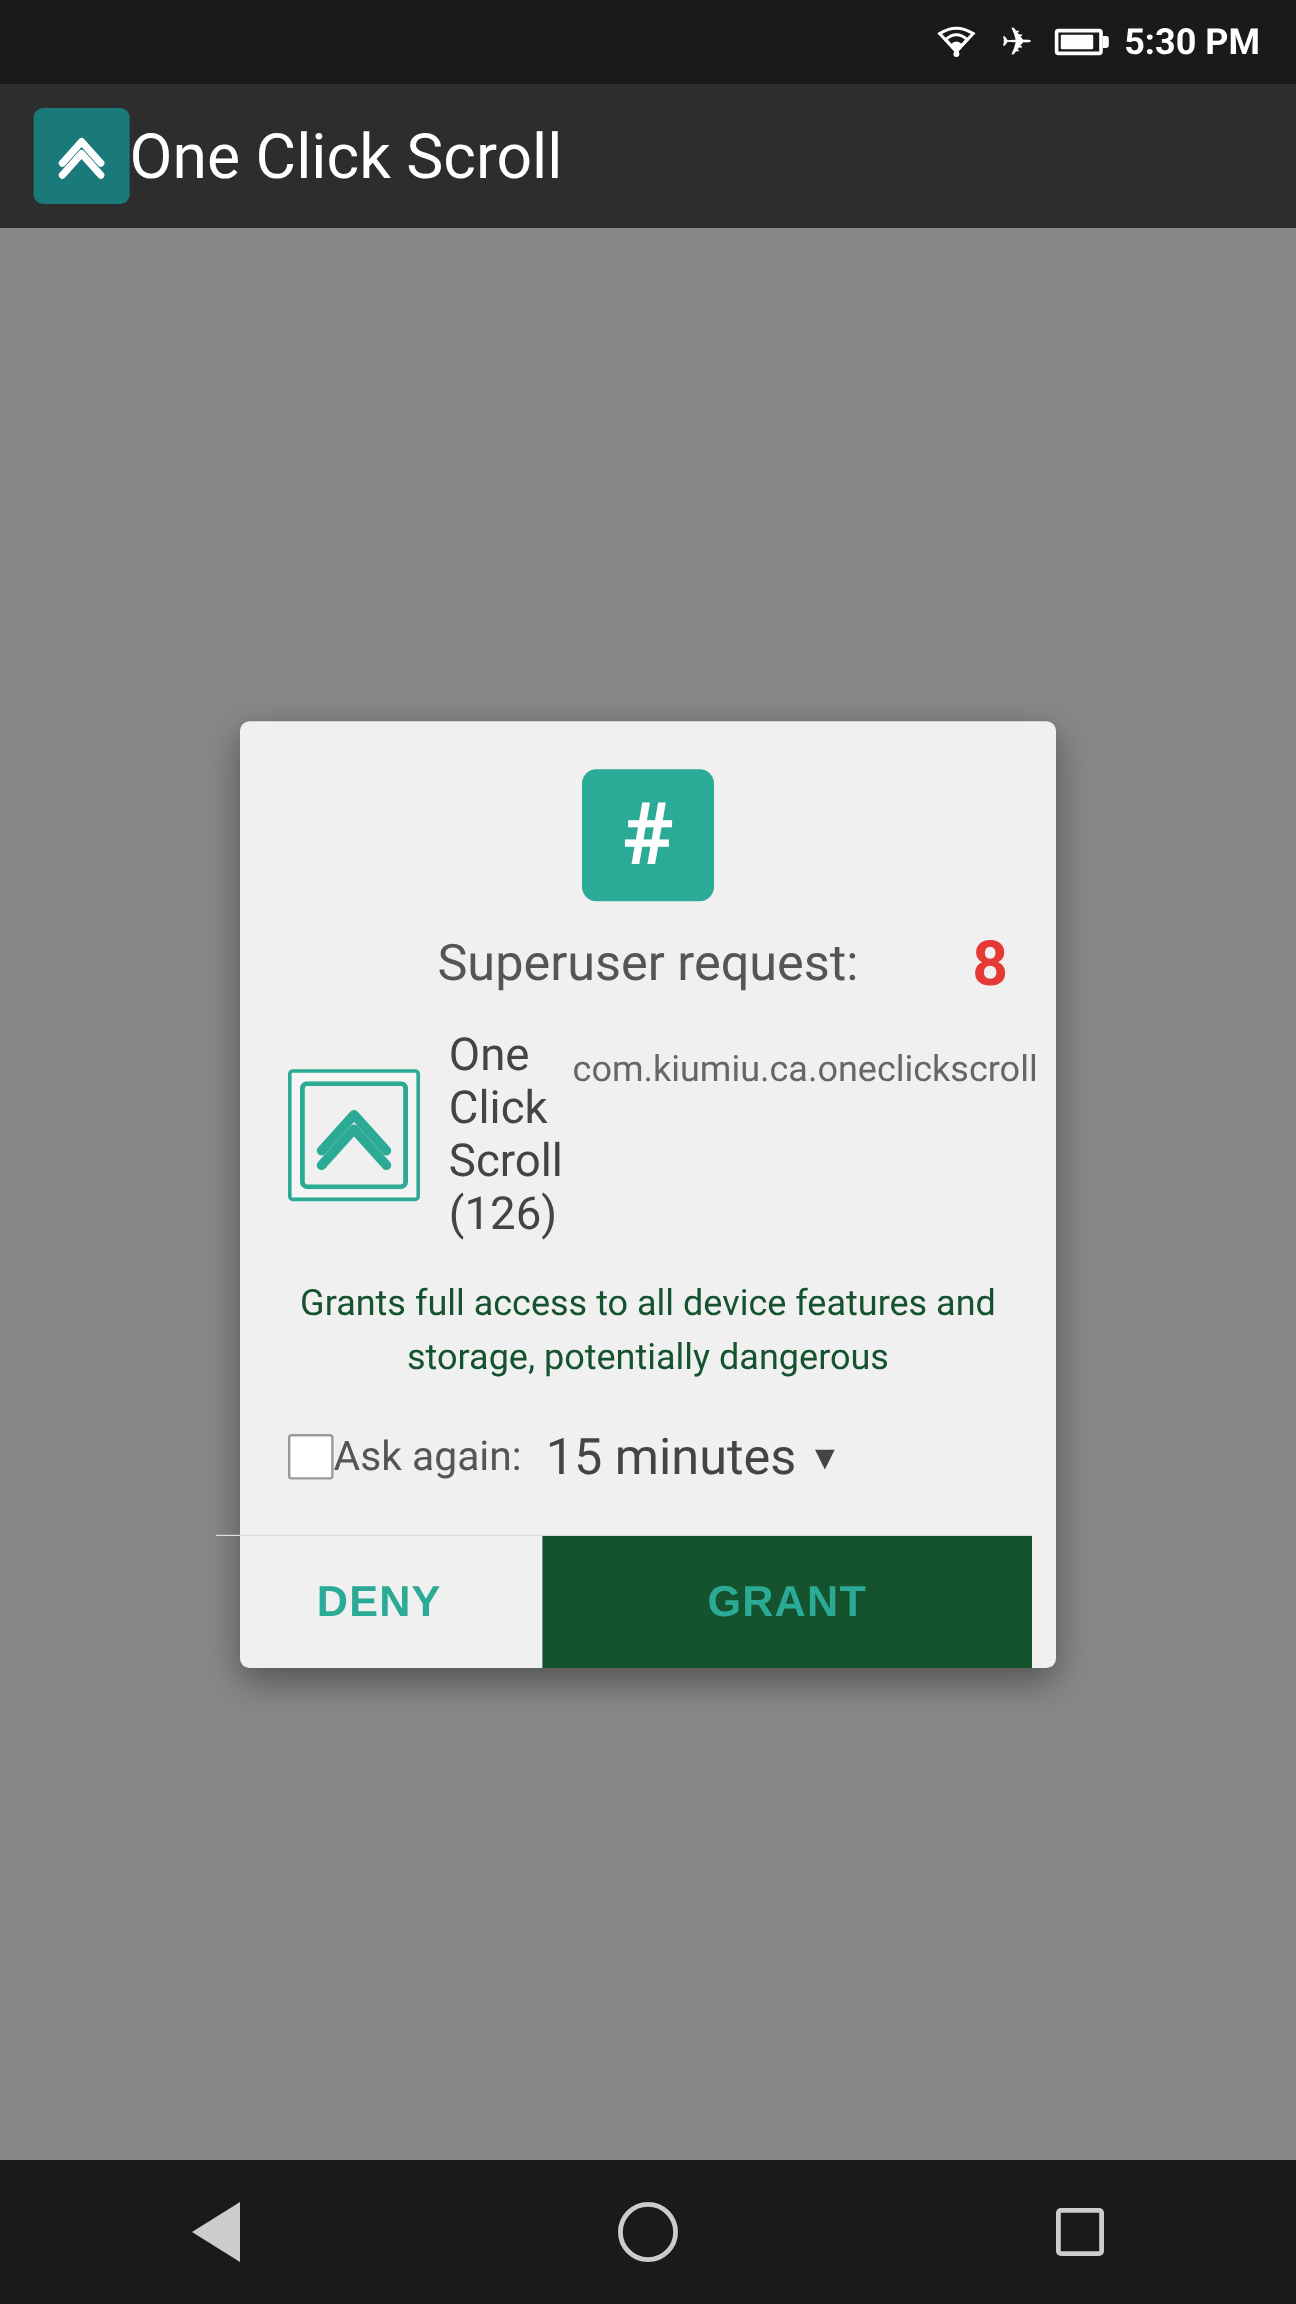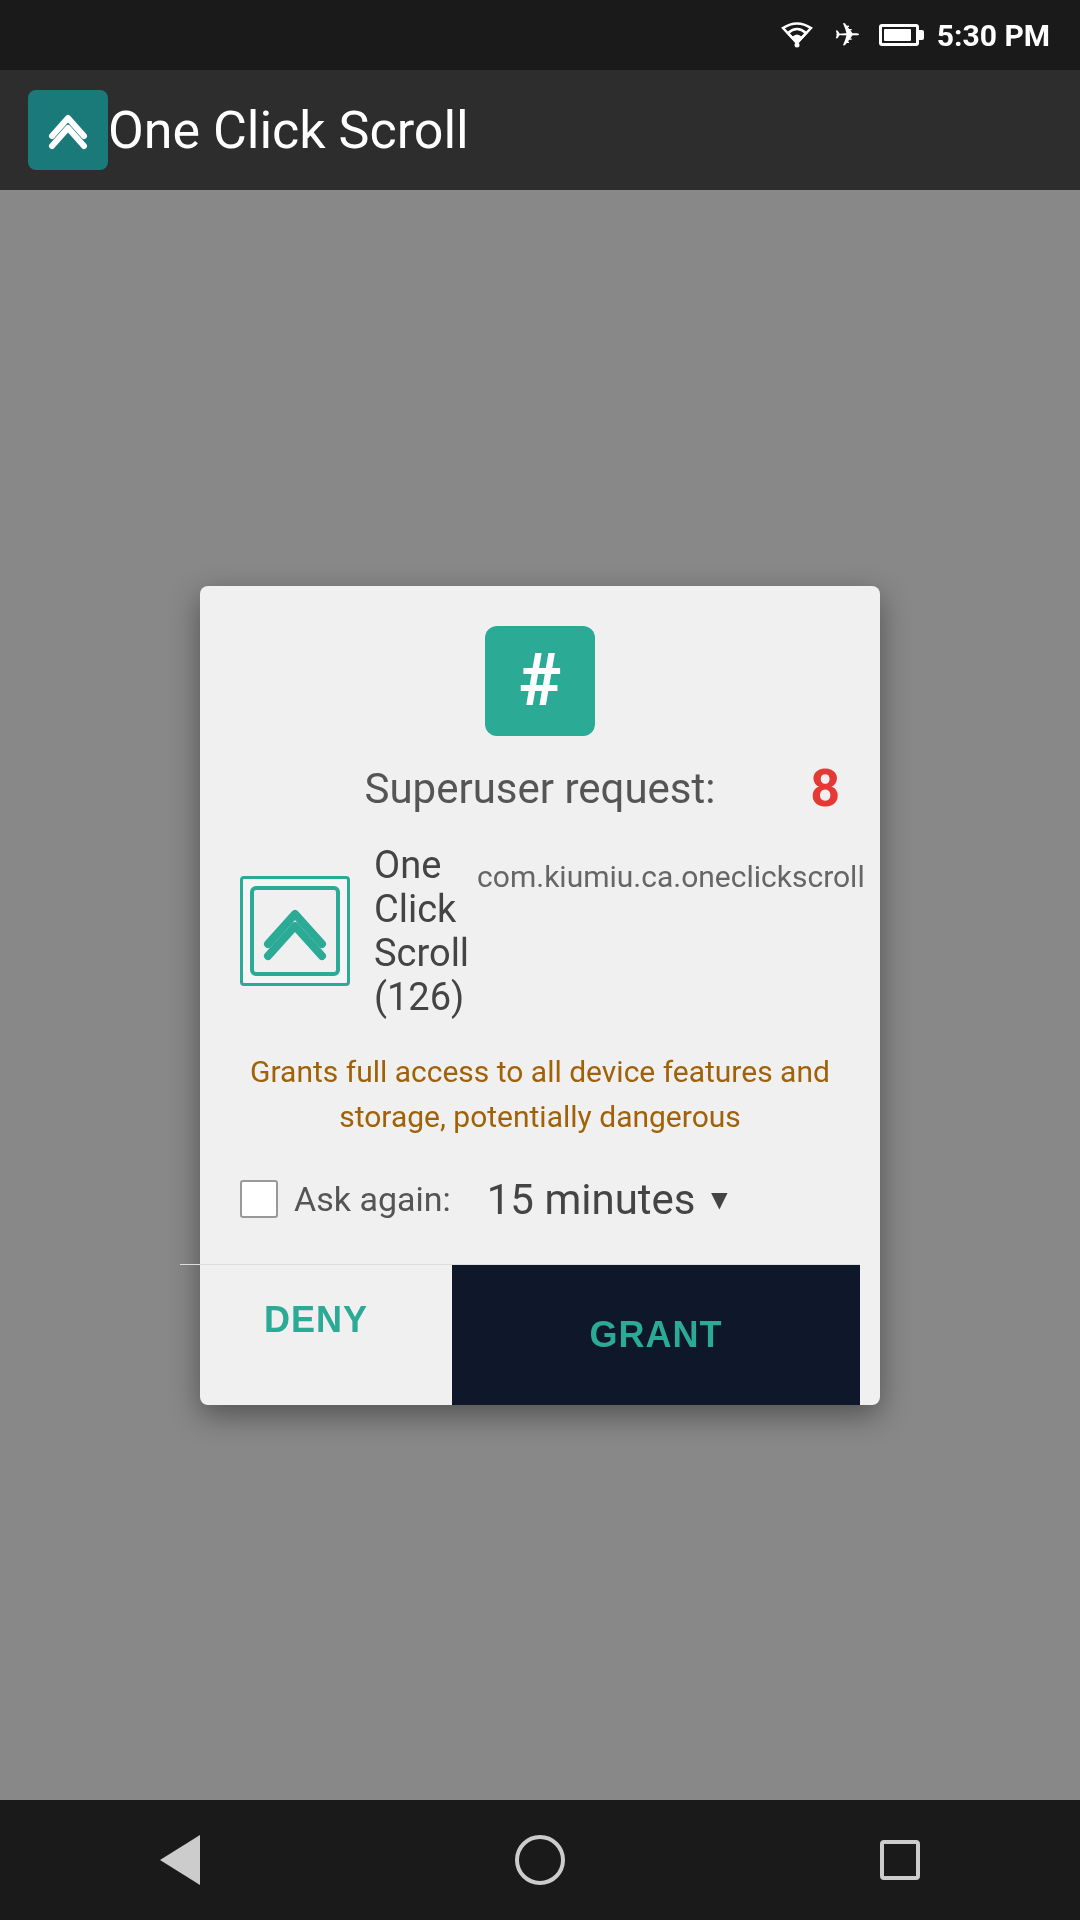--- a/index.html
+++ b/index.html
@@ -195,32 +195,31 @@
     }
     .app-info-package {
       font-size: 30px;
       color: #666;
       margin-top: 16px;
     }
 
     
     .warning-text {
       font-size: 30px;
-      color: #a16207;
+      color: #14532d;
       text-align: center;
       line-height: 1.5;
       margin-bottom: 36px;
     }
 
     
     .ask-again-row {
       width: 100%;
       display: flex;
       align-items: center;
-      gap: 16px;
       margin-bottom: 30px;
     }
     .checkbox {
       width: 38px;
       height: 38px;
       border: 2px solid #999;
       border-radius: 3px;
       background: #fff;
       flex-shrink: 0;
     }
@@ -258,22 +257,22 @@
       border: none;
       font-size: 36px;
       font-weight: bold;
       color: #2baa96;
       cursor: pointer;
       letter-spacing: 1px;
       text-transform: uppercase;
     }
     .btn-grant {
       flex: 1.5;
-      height: 140px;
-      background: #0f172a;
+      height: 110px;
+      background: #14532d;
       border: none;
       font-size: 36px;
       font-weight: bold;
       color: #2baa96;
       cursor: pointer;
       letter-spacing: 1px;
       text-transform: uppercase;
     }
 
     

